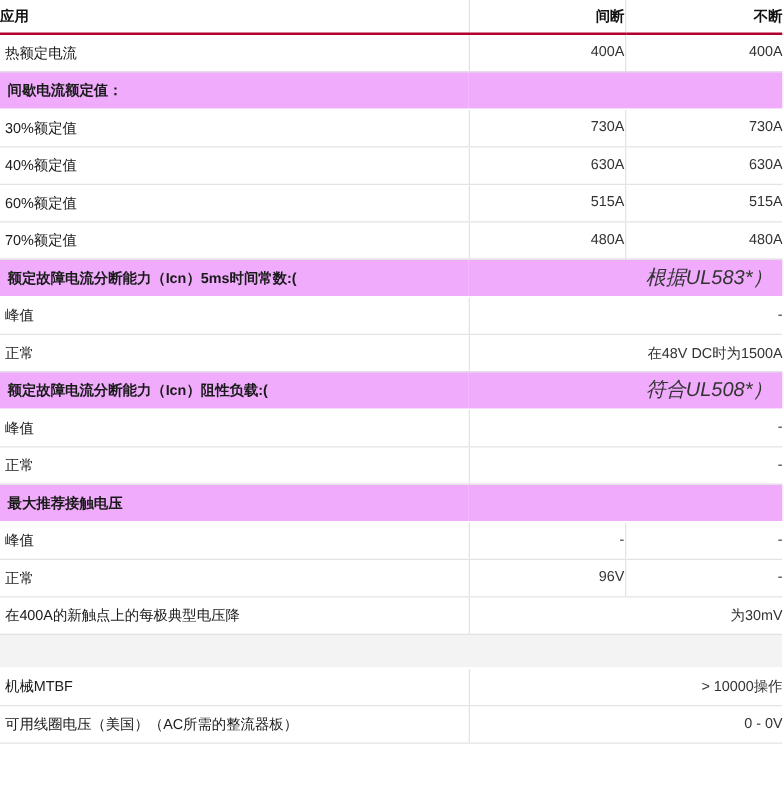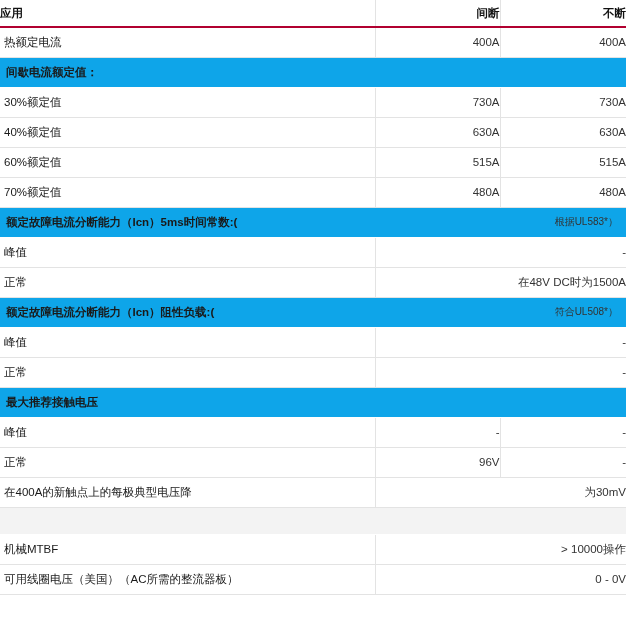--- a/index.html
+++ b/index.html
@@ -45,31 +45,32 @@
     text-align: left;
   }
   td.val {
     text-align: right;
     color: #333;
   }
   tr.header td.val { color: #111; }
 
   
   tr.section td {
-    background: #0ea5e9;
+    background: #f0abfc;
     font-weight: bold;
     border-top: 1px solid #ffffff;
     border-bottom: 1px solid #ffffff;
   }
   tr.section td.lbl { padding-left: 6px; }
   tr.section td.note {
     text-align: right;
     padding-right: 8px;
+    font-style: italic;
     font-weight: normal;
-    font-size: 10px;
+    font-size: 16px;
     color: #333;
   }
 
   
   tr.data td {
     background: #ffffff;
     border-bottom: 1px solid #e3e3e3;
   }
   tr.data td.lbl { padding-left: 4px; }
   tr.data td.indent { }

